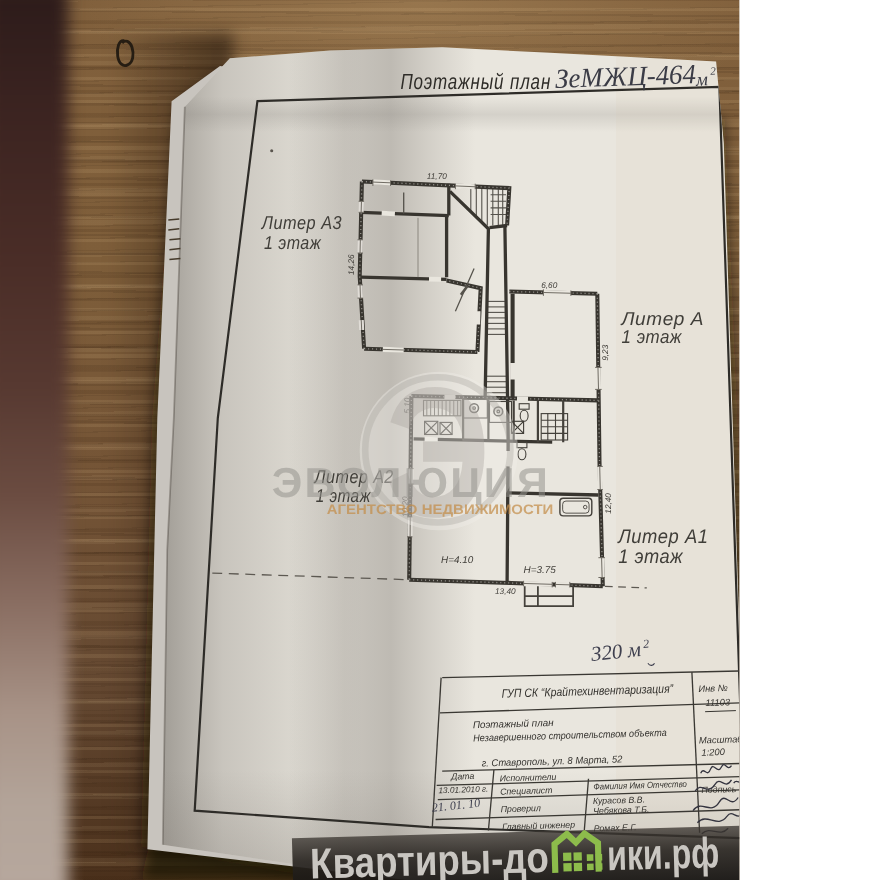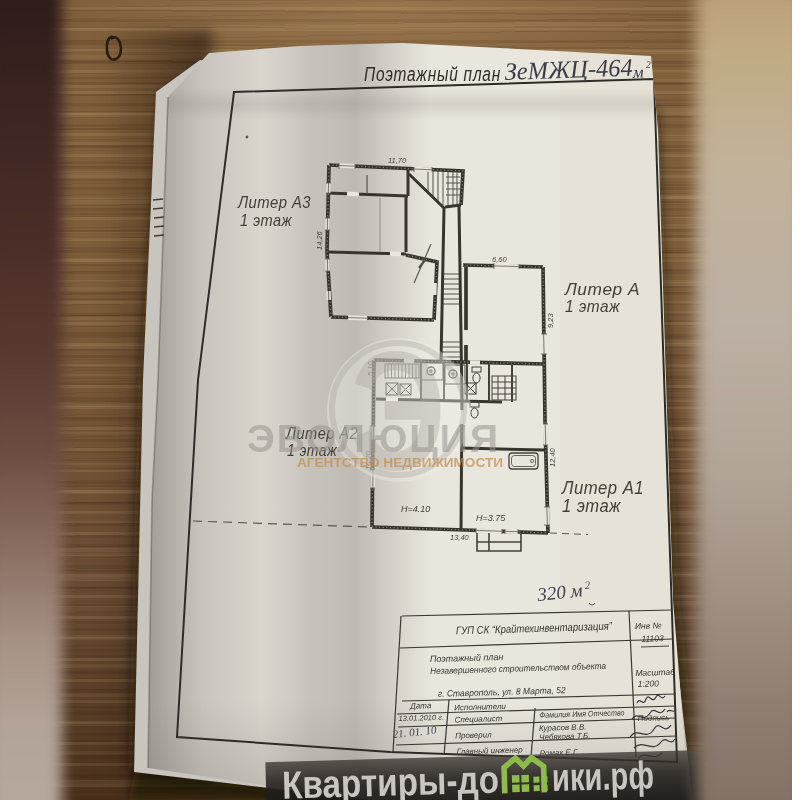--- a/index.html
+++ b/index.html
@@ -1,16 +1,16 @@
 <!DOCTYPE html>
 <html><head>
 <meta charset="utf-8">
 <style>
   html,body{margin:0;padding:0;}
-  #scene{position:relative;width:792px;height:800px;overflow:hidden;font-family:"Liberation Sans",sans-serif;background:#7f5e3c;}
+  #scene{position:relative;width:672px;height:800px;overflow:hidden;font-family:"Liberation Sans",sans-serif;background:#7f5e3c;}
   .wood{position:absolute;left:-2px;top:-2px;width:804px;height:804px;filter:blur(0.7px);
     background:
       radial-gradient(ellipse 55% 25% at 48% 0%, rgba(255,220,160,0.18), rgba(255,220,160,0) 70%),
       repeating-linear-gradient(180deg, rgba(58,34,14,0.15) 0 3px, rgba(0,0,0,0) 3px 9px, rgba(250,216,162,0.10) 9px 12px, rgba(0,0,0,0) 12px 21px),
       repeating-linear-gradient(180.5deg, rgba(40,22,8,0.12) 0 2px, rgba(0,0,0,0) 2px 17px),
       repeating-linear-gradient(179.5deg, rgba(255,225,175,0.07) 0 4px, rgba(0,0,0,0) 4px 29px),
       repeating-linear-gradient(178.8deg, rgba(30,16,5,0.08) 0 1px, rgba(0,0,0,0) 1px 11px),
       linear-gradient(180deg, #81603c 0%, #7e5e3a 30%, #745436 55%, #644831 78%, #4a301b 100%),
       linear-gradient(90deg, #553c26 0%, #65482d 14%, #745334 24%, #7f5e3d 36%, #866543 60%, #7f5e3d 80%, #705030 100%);
     background-color:#795733;

